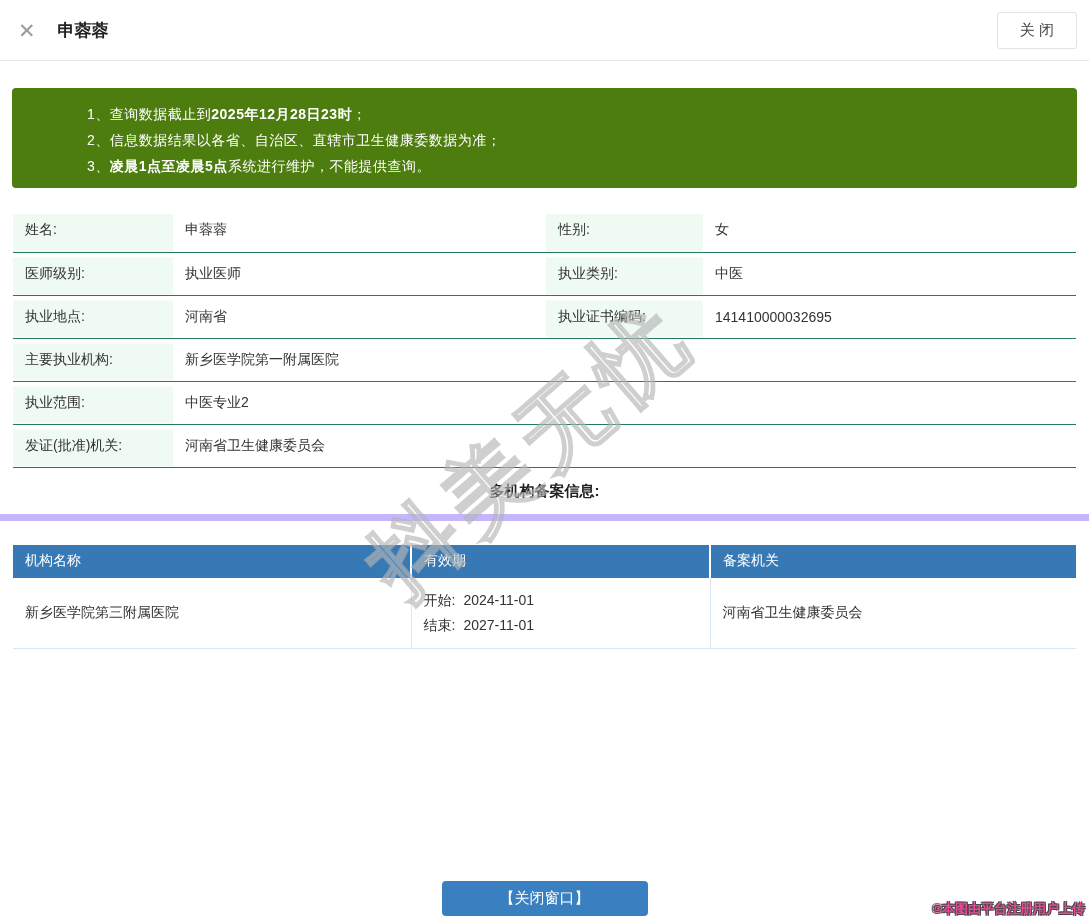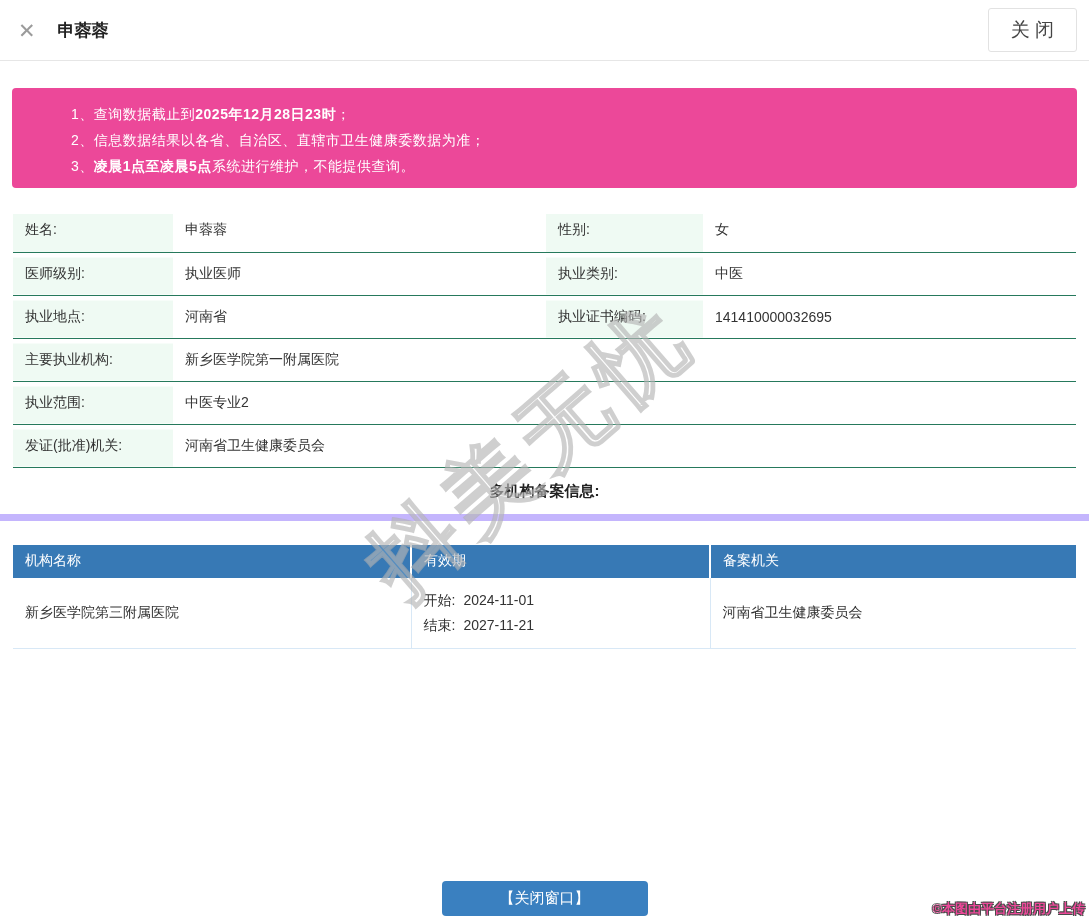--- a/index.html
+++ b/index.html
@@ -35,34 +35,34 @@
     font-size: 17px;
     font-weight: 700;
     color: #222;
     margin-left: 16px;
   }
   .btn-close-top {
     margin-left: auto;
     background: #fff;
     border: 1px solid #e2e2e2;
     border-radius: 3px;
-    font-size: 19px;
+    font-size: 15px;
     color: #444;
     padding: 8px 22px;
     cursor: pointer;
     font-family: inherit;
   }
 
   
   .notice {
     margin: 27px 12px 0 12px;
-    background: #ec4899;
+    background: #4d7c0f;
     border-radius: 4px;
     color: #fff;
-    padding: 13px 20px 13px 59px;
+    padding: 13px 20px 13px 75px;
     height: 100px;
   }
   .notice-line {
     font-size: 14px;
     line-height: 26px;
     letter-spacing: 0.5px;
   }
   .notice-line b { font-weight: 700; }
 
   
@@ -245,21 +245,21 @@
         <th>机构名称</th>
         <th>有效期</th>
         <th>备案机关</th>
       </tr>
     </thead>
     <tbody>
       <tr>
         <td>新乡医学院第三附属医院</td>
         <td>
           <div class="validity-line"><span class="vlbl">开始:</span><span>2024-11-01</span></div>
-          <div class="validity-line"><span class="vlbl">结束:</span><span>2027-11-21</span></div>
+          <div class="validity-line"><span class="vlbl">结束:</span><span>2027-11-01</span></div>
         </td>
         <td>河南省卫生健康委员会</td>
       </tr>
     </tbody>
   </table>
 
   <div class="wm-diagonal">抖美无忧</div>
 
   <div class="footer-bar">
     <button class="btn-close-window">【关闭窗口】</button>

